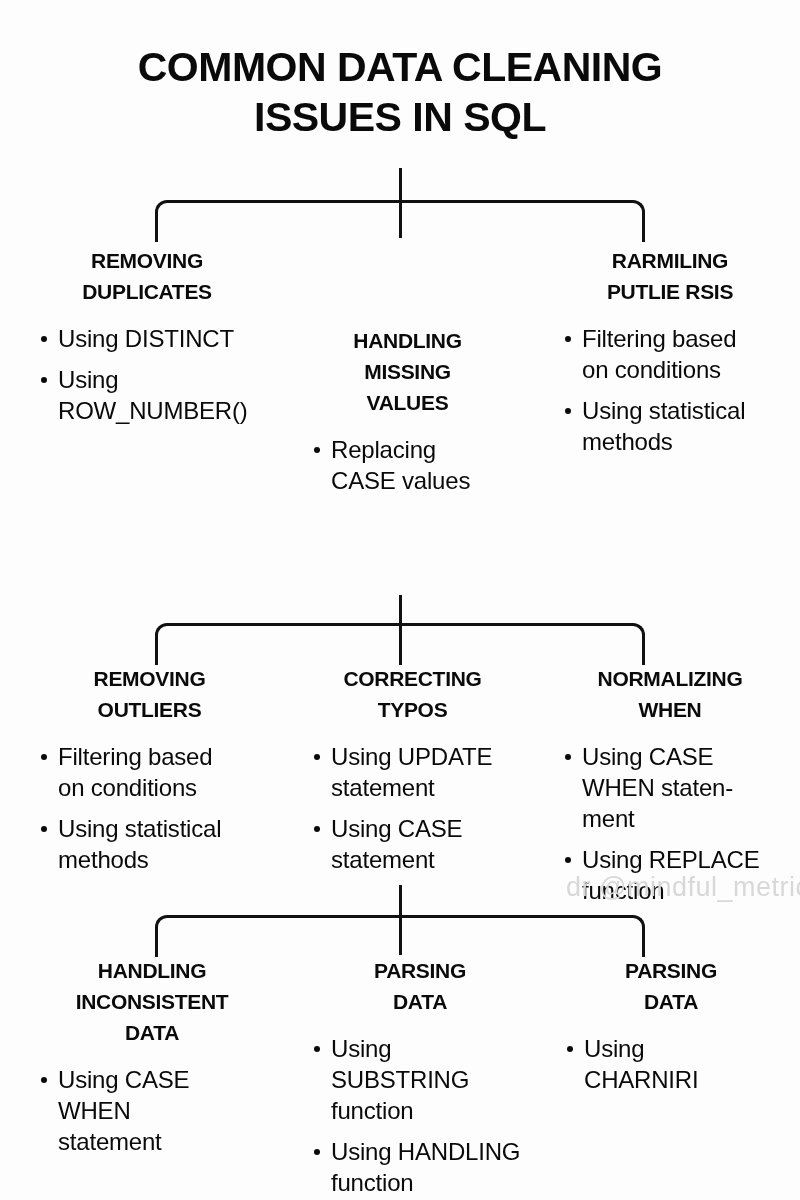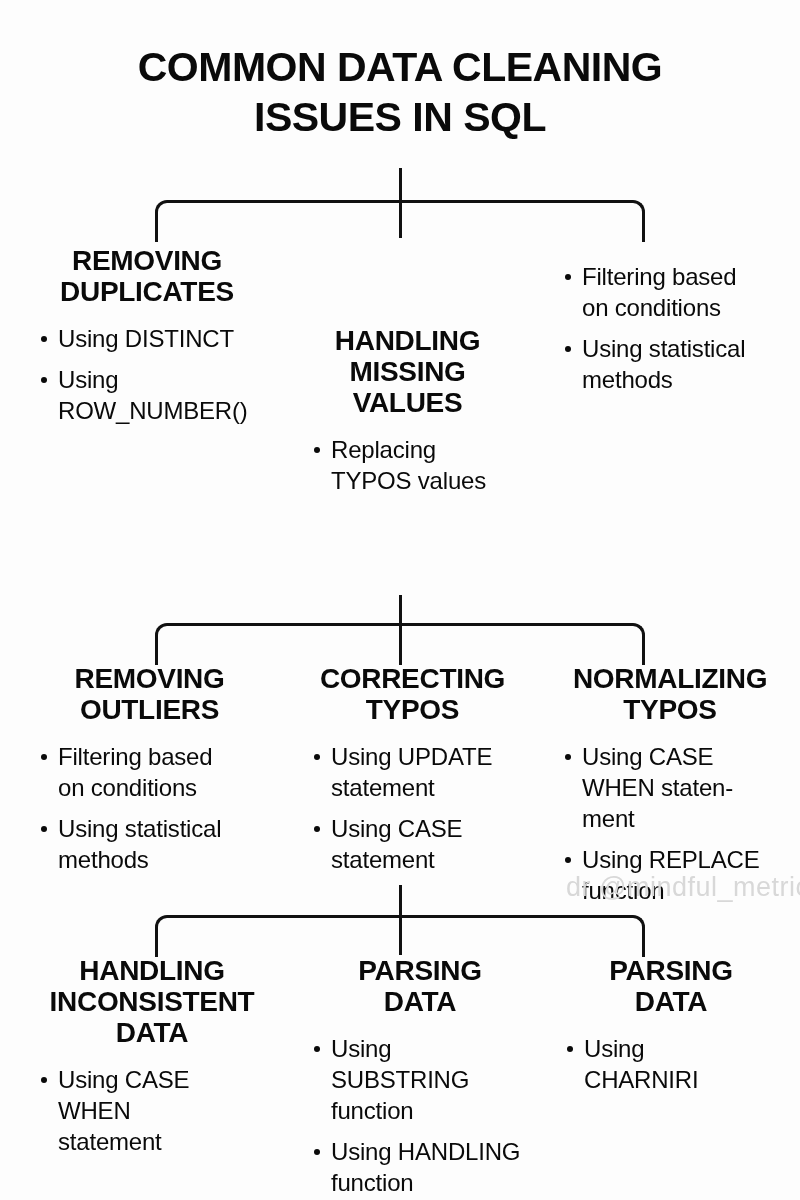--- a/index.html
+++ b/index.html
@@ -50,21 +50,21 @@
   }
 
   
   .sect {
     position: absolute;
     box-sizing: border-box;
   }
   .sect h3 {
     margin: 0 0 12px 0;
     font-weight: bold;
-    font-size: 28px;
+    font-size: 21px;
     line-height: 31px;
     text-align: center;
     letter-spacing: -0.3px;
     white-space: pre-line;
   }
   .sect ul {
     margin: 16px;
     padding: 0;
     list-style: none;
   }
@@ -121,25 +121,27 @@
 ROW_NUMBER()</li>
     </ul>
   </div>
 
   <div class="sect" style="left:295px; top:325px; width:225px;">
     <h3>HANDLING
 MISSING
 VALUES</h3>
     <ul>
       <li>Replacing
-TYPOS values</li>
+CASE values</li>
     </ul>
   </div>
 
   <div class="sect" style="left:546px; top:245px; width:248px;">
+    <h3>RARMILING
+PUTLIE RSIS</h3>
     <ul>
       <li>Filtering based
 on conditions</li>
       <li>Using statistical
 methods</li>
     </ul>
   </div>
 
   <div class="stem" style="left:399px; top:595px; height:70px;"></div>
   <div class="bracket" style="left:155px; top:623px; width:490px; height:42px;"></div>
@@ -161,21 +163,21 @@
     <ul>
       <li>Using UPDATE
 statement</li>
       <li>Using CASE
 statement</li>
     </ul>
   </div>
 
   <div class="sect" style="left:546px; top:663px; width:248px;">
     <h3>NORMALIZING
-TYPOS</h3>
+WHEN</h3>
     <ul>
       <li>Using CASE
 WHEN staten-
 ment</li>
       <li>Using REPLACE
 function</li>
     </ul>
   </div>
 
   <div class="watermark">dr @mindful_metric</div>

